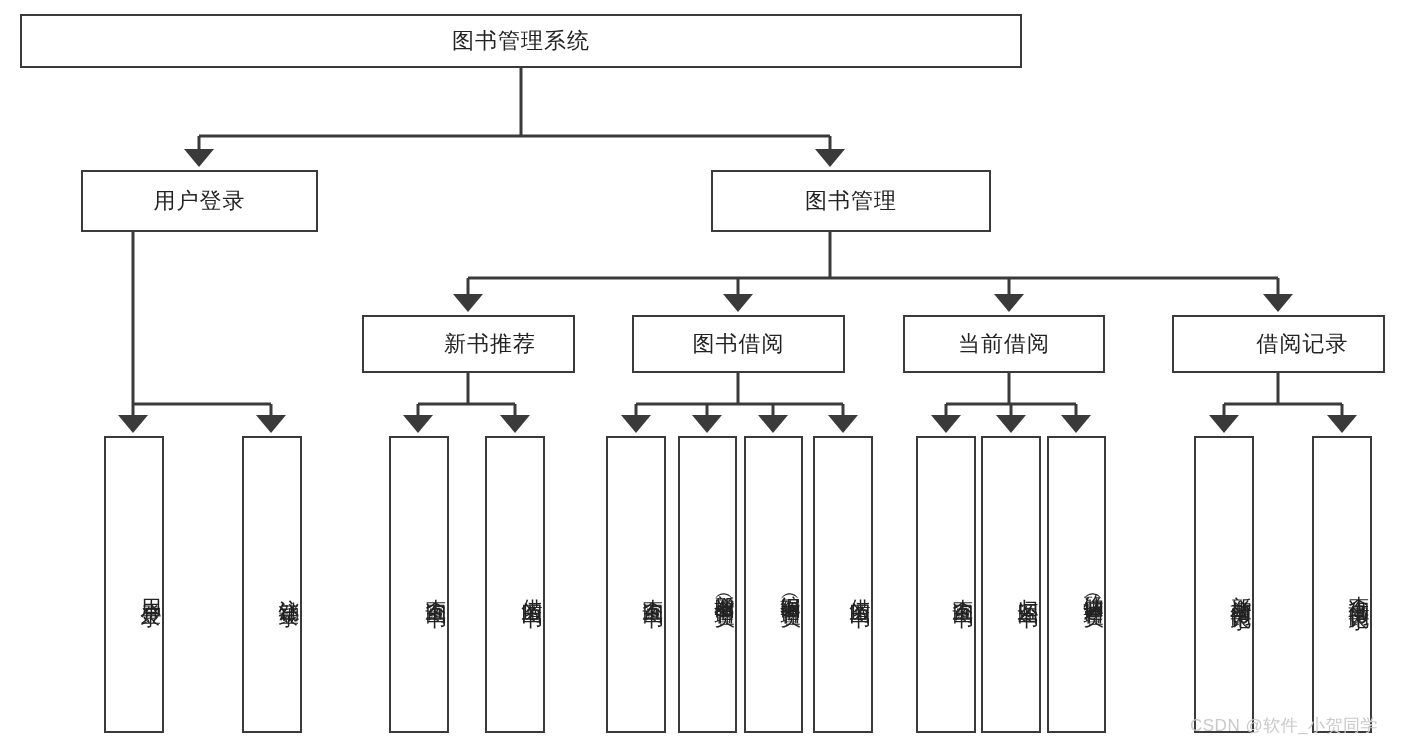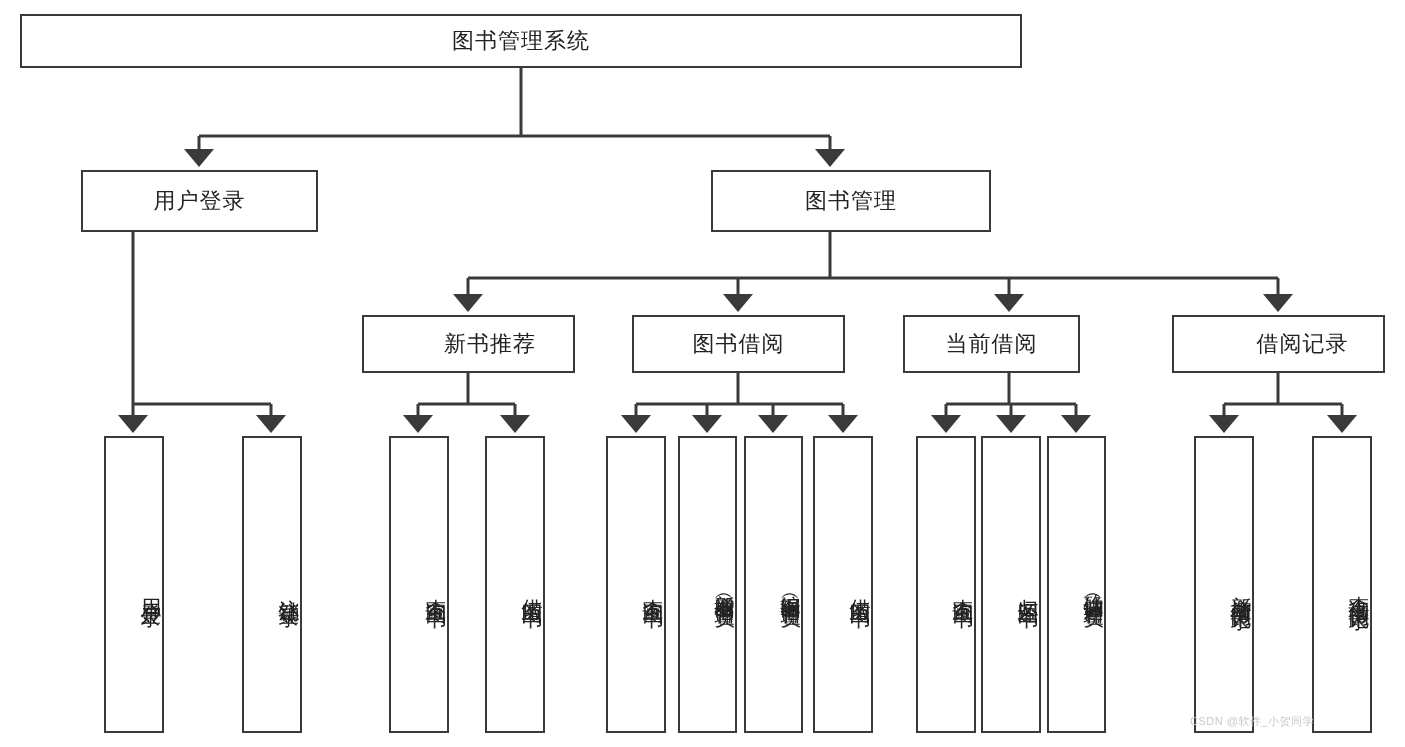--- a/index.html
+++ b/index.html
@@ -8,21 +8,21 @@
   #diagram-root{position:relative;width:1405px;height:747px;background:#fff;}
   svg#edges{position:absolute;left:0;top:0;width:1405px;height:747px;}
   .node{position:absolute;box-sizing:border-box;background:#ffffff;
         border:2px solid #3a3a3a;display:flex;align-items:center;
         justify-content:center;color:#222;}
   .node.horiz{font-size:22px;letter-spacing:1px;}
   .node.vert{writing-mode:vertical-rl;text-orientation:upright;
              font-size:21px;letter-spacing:3px;padding-top:6px;
              align-items:flex-start;justify-content:center;line-height:1;}
   .node.vert.tall{font-size:20px;letter-spacing:2px;}
-  .watermark{position:absolute;color:#c9c9c9;font-size:11px;
+  .watermark{position:absolute;color:#c9c9c9;font-size:17px;
              letter-spacing:0.5px;white-space:nowrap;}
 </style>
 </head>
 <body style="background: rgb(255, 255, 255);">
 
 <div id="diagram-root">
 
   <svg id="edges" viewBox="0 0 1405 747" xmlns="http://www.w3.org/2000/svg">
     <defs>
       <marker id="arrow" markerWidth="10" markerHeight="10" refX="3" refY="5" orient="auto" markerUnits="strokeWidth">
@@ -72,21 +72,21 @@
       <path d="M1342,404 L1342,424" marker-end="url(#arrow)"></path>
     </g>
   </svg>
 
   <div id="nodes-layer">
       <div class="node horiz" style="left: 20px; top: 14px; width: 1002px; height: 54px;">图书管理系统</div>
       <div class="node horiz" style="left: 81px; top: 170px; width: 237px; height: 62px;">用户登录</div>
       <div class="node horiz" style="left: 711px; top: 170px; width: 280px; height: 62px;">图书管理</div>
       <div class="node horiz" style="left: 362px; top: 315px; width: 213px; height: 58px; padding-left: 43px;">新书推荐</div>
       <div class="node horiz" style="left: 632px; top: 315px; width: 213px; height: 58px;">图书借阅</div>
-      <div class="node horiz" style="left: 903px; top: 315px; width: 177px; height: 58px;">当前借阅</div>
+      <div class="node horiz" style="left: 903px; top: 315px; width: 202px; height: 58px;">当前借阅</div>
       <div class="node horiz" style="left: 1172px; top: 315px; width: 213px; height: 58px; padding-left: 48px;">借阅记录</div>
       <div class="node vert" style="left: 104px; top: 436px; width: 60px; height: 297px;">用户登录</div>
       <div class="node vert" style="left: 242px; top: 436px; width: 60px; height: 297px;">注销登录</div>
       <div class="node vert" style="left: 389px; top: 436px; width: 60px; height: 297px;">查询图书</div>
       <div class="node vert" style="left: 485px; top: 436px; width: 60px; height: 297px;">借阅图书</div>
       <div class="node vert" style="left: 606px; top: 436px; width: 60px; height: 297px;">查询图书</div>
       <div class="node vert tall" style="left: 678px; top: 436px; width: 59px; height: 297px;">新增图书（管理员）</div>
       <div class="node vert tall" style="left: 744px; top: 436px; width: 59px; height: 297px;">编辑图书（管理员）</div>
       <div class="node vert" style="left: 813px; top: 436px; width: 60px; height: 297px;">借阅图书</div>
       <div class="node vert" style="left: 916px; top: 436px; width: 60px; height: 297px;">查询图书</div>

